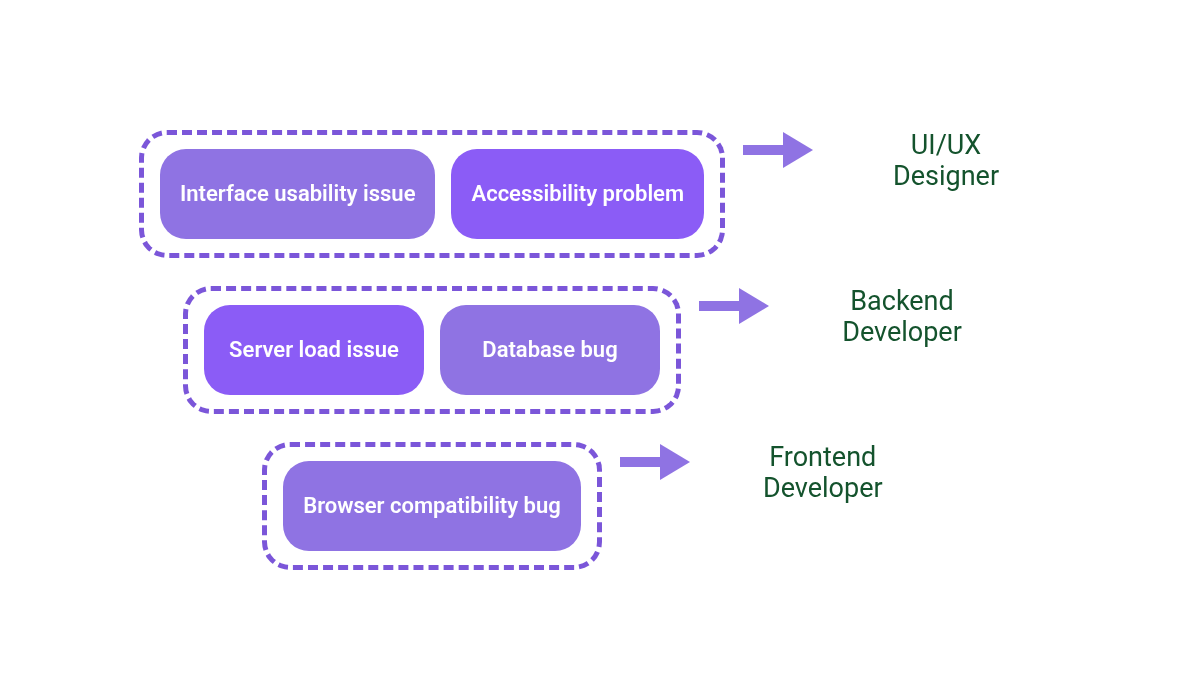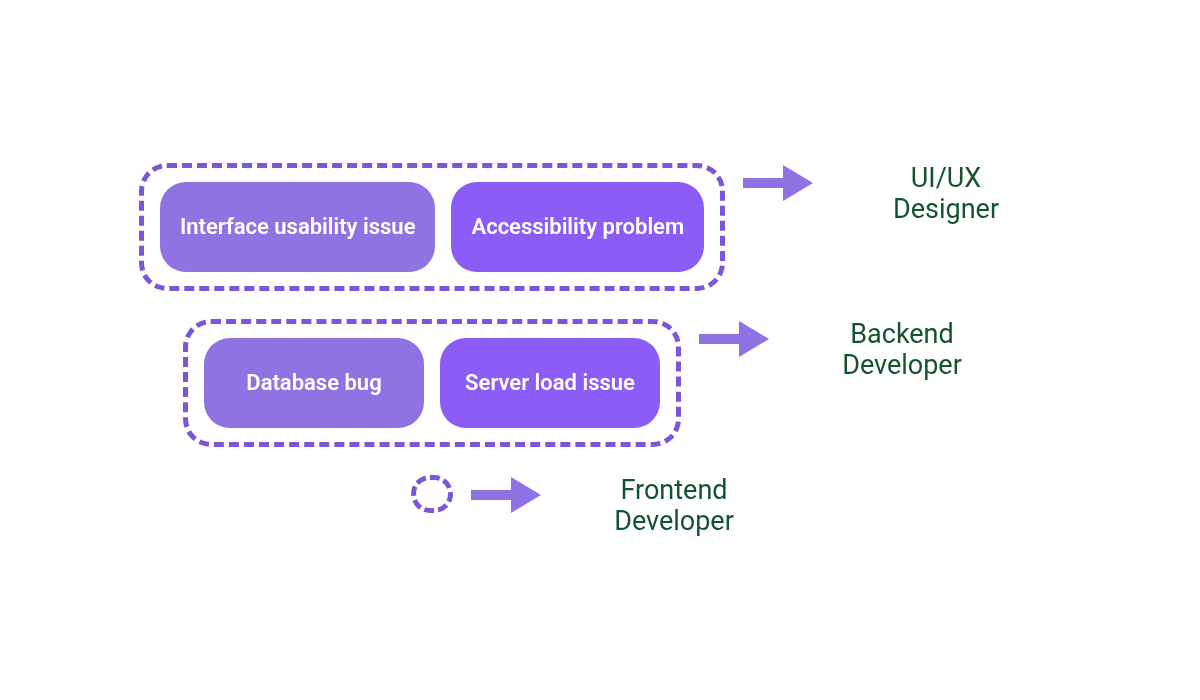--- a/index.html
+++ b/index.html
@@ -80,39 +80,42 @@
       <rect x="0" y="15" width="40" height="10" fill="#8f73e3"></rect>
       <polygon points="40,2 70,20 40,38" fill="#8f73e3"></polygon>
     </svg>
   </div>
   <div class="role-label">UI/UX
 Designer</div>
 </div>
 
 <div class="row">
   <div class="dashed-box">
+    <div class="pill light">
+      <span>Server load issue</span>
+    </div>
     <div class="pill dark">
       <span>Database bug</span>
-    </div>
-    <div class="pill light">
-      <span>Server load issue</span>
     </div>
   </div>
   <div class="arrow">
     <svg width="70" height="40" viewBox="0 0 70 40">
       <rect x="0" y="15" width="40" height="10" fill="#8f73e3"></rect>
       <polygon points="40,2 70,20 40,38" fill="#8f73e3"></polygon>
     </svg>
   </div>
   <div class="role-label">Backend
 Developer</div>
 </div>
 
 <div class="row">
   <div class="dashed-box">
+    <div class="pill dark">
+      <span>Browser compatibility bug</span>
+    </div>
   </div>
   <div class="arrow">
     <svg width="70" height="40" viewBox="0 0 70 40">
       <rect x="0" y="15" width="40" height="10" fill="#8f73e3"></rect>
       <polygon points="40,2 70,20 40,38" fill="#8f73e3"></polygon>
     </svg>
   </div>
   <div class="role-label">Frontend
 Developer</div>
 </div>

